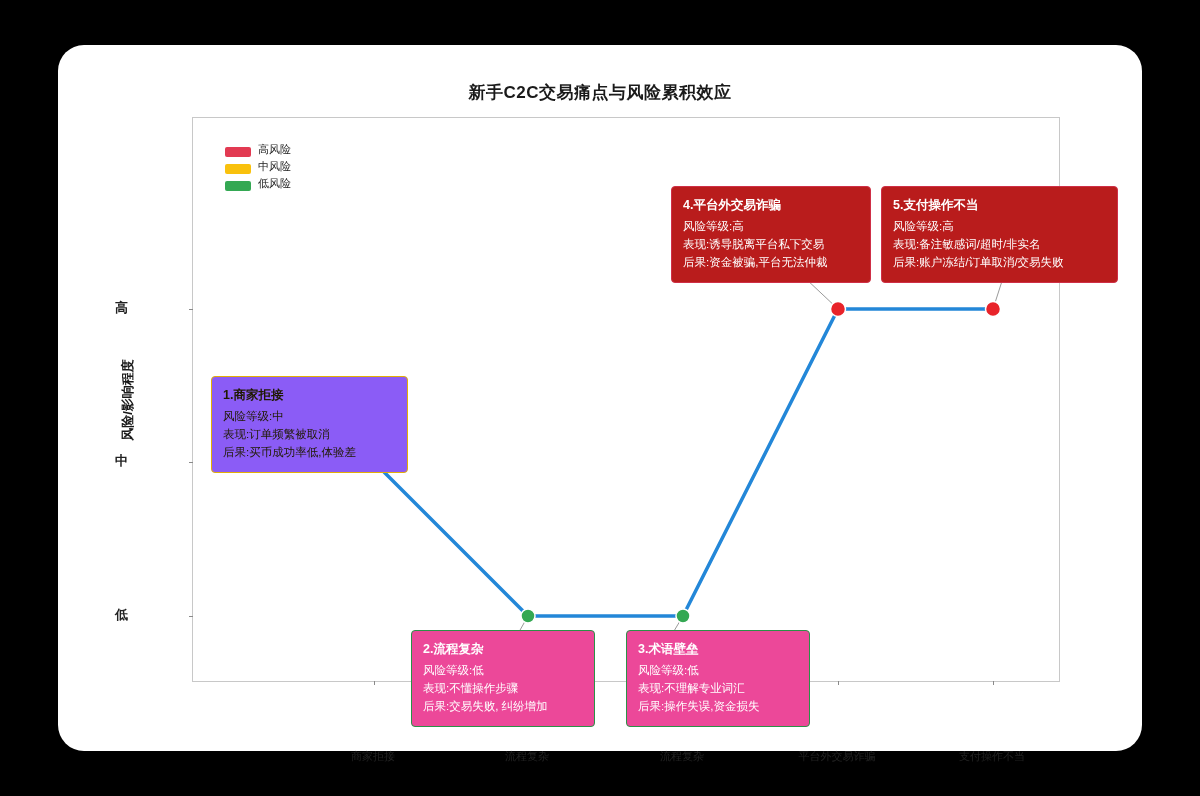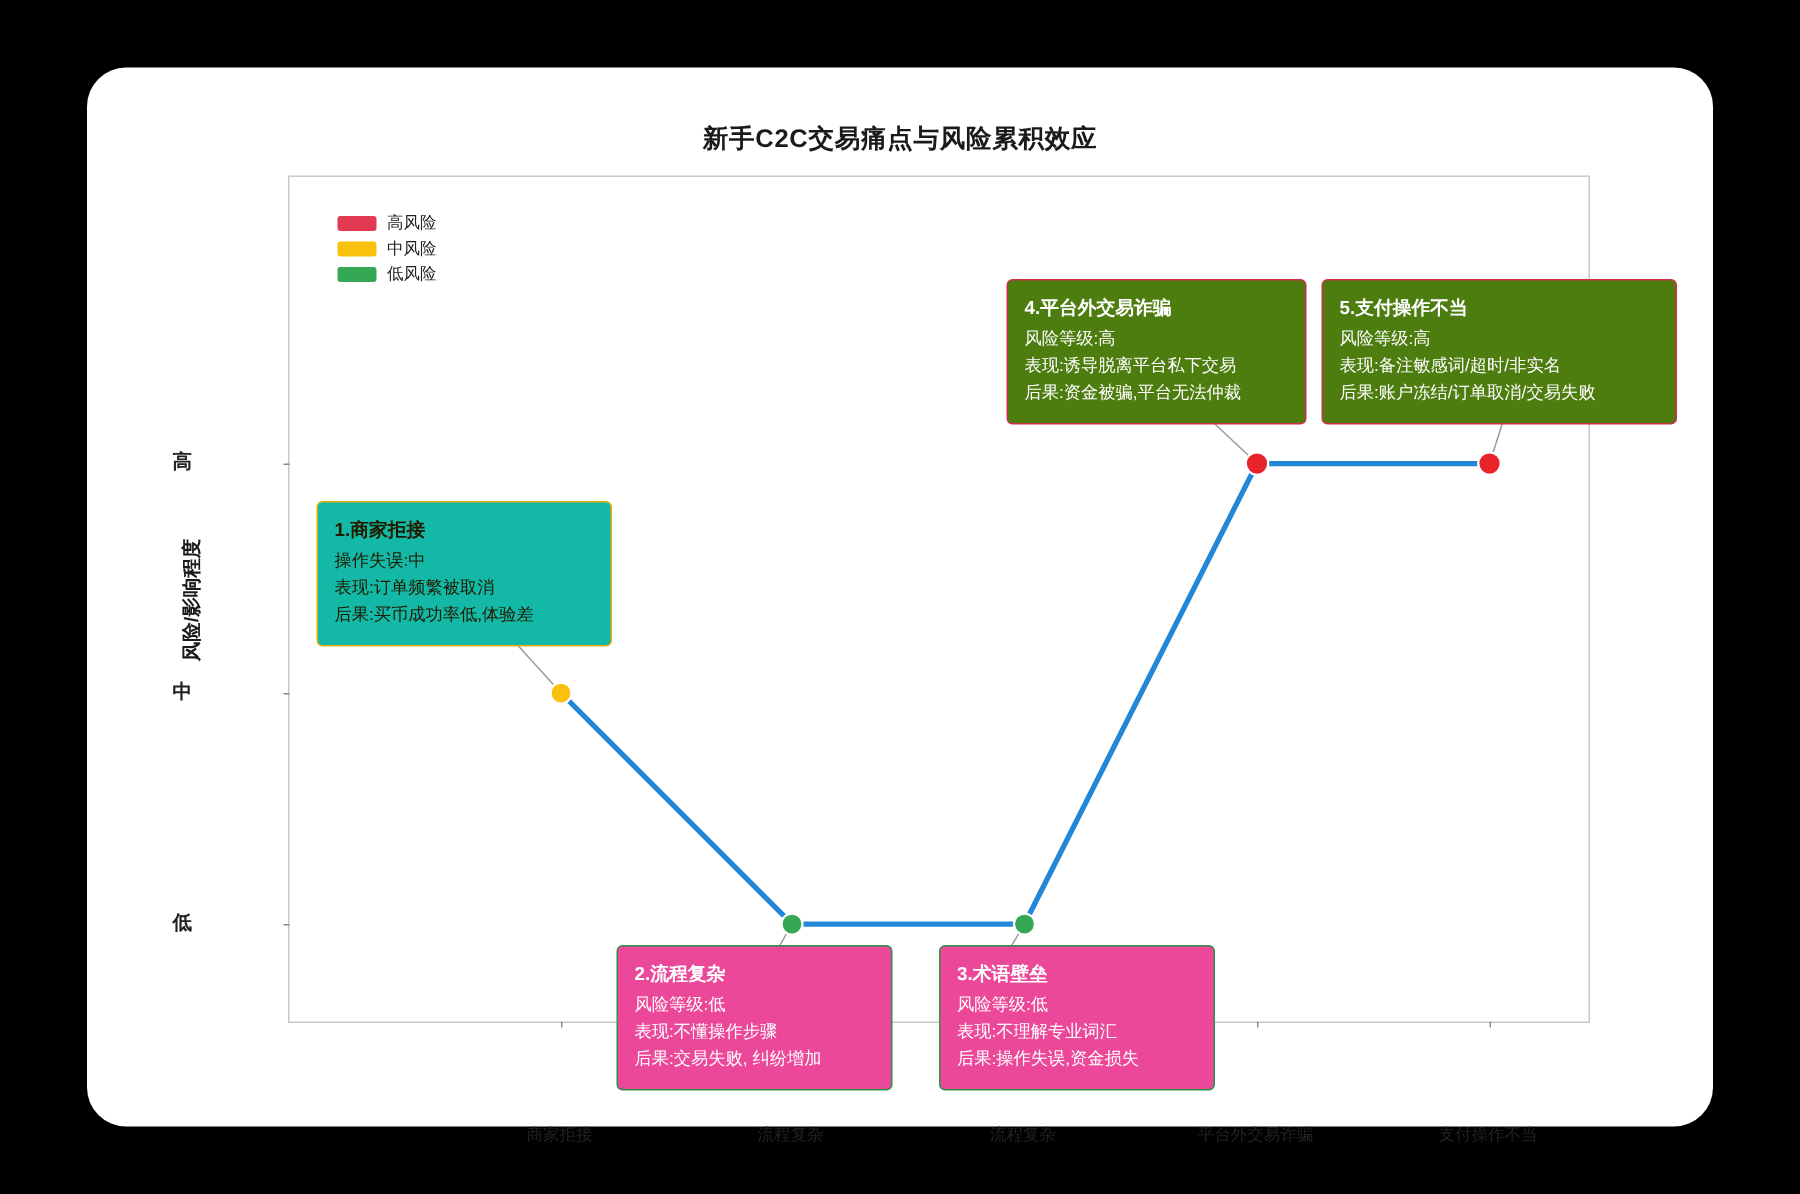--- a/index.html
+++ b/index.html
@@ -114,21 +114,21 @@
   
   #legend {
     position: absolute;
     left: 28px;
     top: 18px;
     padding: 4px 6px 4px 4px;
     background: rgba(255,255,255,0.85);
   }
   .legend-row {
     display: flex;
-    align-items: center;
+    align-items: flex-end;
     height: 17px;
   }
   .legend-swatch {
     width: 26px;
     height: 10px;
     border-radius: 2px;
     margin-right: 7px;
   }
   .legend-text {
     font-size: 11px;
@@ -156,22 +156,22 @@
   .annot .a-title {
     font-size: 12.5px;
     font-weight: bold;
     margin-bottom: 3px;
     white-space: nowrap;
   }
   .annot .a-line {
     font-size: 11.5px;
     white-space: nowrap;
   }
-  .annot.high { background: #4d7c0f; border: 1px solid #cf2f46; }
-  .annot.mid  { background: #14b8a6; border: 1px solid #e3ae06; color: #1f1a00; }
+  .annot.high { background: #b91c1c; border: 1px solid #cf2f46; }
+  .annot.mid  { background: #8b5cf6; border: 1px solid #e3ae06; color: #1f1a00; margin-top: 42px; }
   .annot.low  { background: #ec4899; border: 1px solid #2b9147; }
 </style>
 </head>
 <body>
 
 <div id="root">
   <div id="card">
 
     <div id="chart-title">新手C2C交易痛点与风险累积效应</div>
 
@@ -214,21 +214,21 @@
 
         <circle cx="181" cy="344" r="7" fill="#f9c10d" stroke="#ffffff" stroke-width="1.5"></circle>
         <circle cx="335" cy="498" r="7" fill="#34a853" stroke="#ffffff" stroke-width="1.5"></circle>
         <circle cx="490" cy="498" r="7" fill="#34a853" stroke="#ffffff" stroke-width="1.5"></circle>
         <circle cx="645" cy="191" r="7.5" fill="#e8232a" stroke="#ffffff" stroke-width="1.5"></circle>
         <circle cx="800" cy="191" r="7.5" fill="#e8232a" stroke="#ffffff" stroke-width="1.5"></circle>
       </svg>
 
       <div class="annot mid" style="left:18px; top:216px; width:197px;">
         <div class="a-title">1.商家拒接</div>
-        <div class="a-line">操作失误:中</div>
+        <div class="a-line">风险等级:中</div>
         <div class="a-line">表现:订单频繁被取消</div>
         <div class="a-line">后果:买币成功率低,体验差</div>
       </div>
 
       <div class="annot low" style="left:218px; top:512px; width:184px;">
         <div class="a-title">2.流程复杂</div>
         <div class="a-line">风险等级:低</div>
         <div class="a-line">表现:不懂操作步骤</div>
         <div class="a-line">后果:交易失败, 纠纷增加</div>
       </div>

